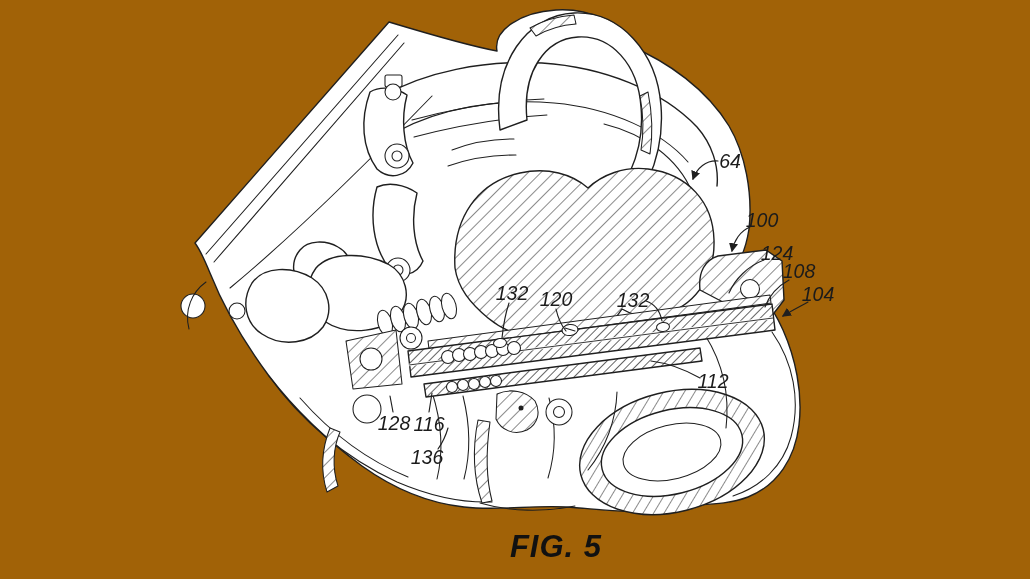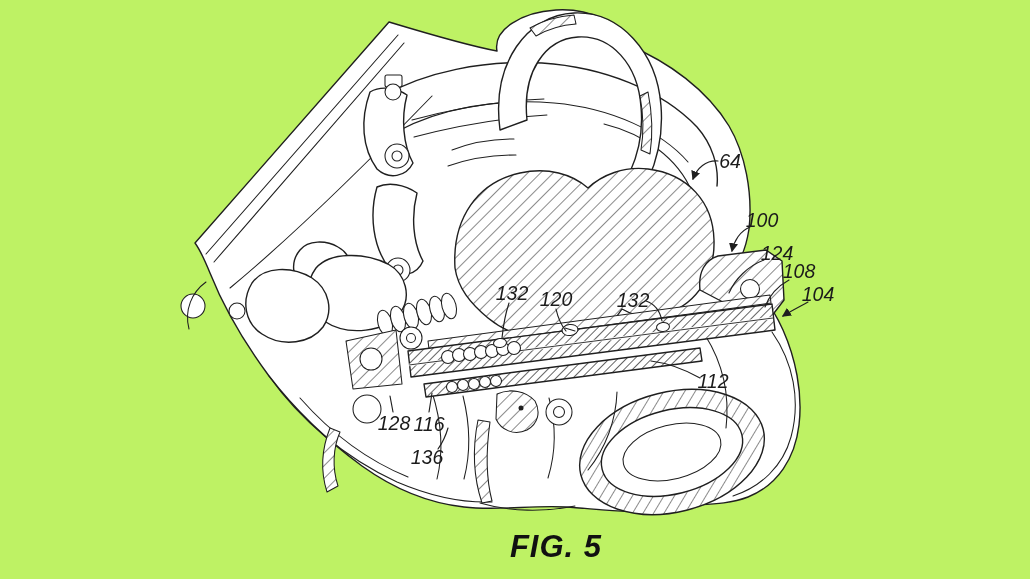--- a/index.html
+++ b/index.html
@@ -1,17 +1,17 @@
 <!DOCTYPE html>
 <html><head>
 <meta charset="utf-8">
 <style>
   html,body{margin:0;padding:0;background:#ffffff;}
   .stage{
-    width:1030px;height:579px;background:#bef264;position:relative;overflow:hidden;
+    width:1030px;height:579px;background:#a16207;position:relative;overflow:hidden;
     font-family:"Liberation Sans", sans-serif;
   }
   svg{display:block;}
   .ln{stroke:#1f1f1f;fill:none;stroke-width:1.4;stroke-linecap:round;stroke-linejoin:round;}
   .lnthin{stroke:#1f1f1f;fill:none;stroke-width:1.05;stroke-linecap:round;stroke-linejoin:round;}
   .wh{fill:#ffffff;}
   .ht{fill:url(#hatch);}
   .htd{fill:url(#hatchD);}
   .leader{stroke:#1f1f1f;fill:none;stroke-width:1.15;stroke-linecap:round;}
   .reflabel{

